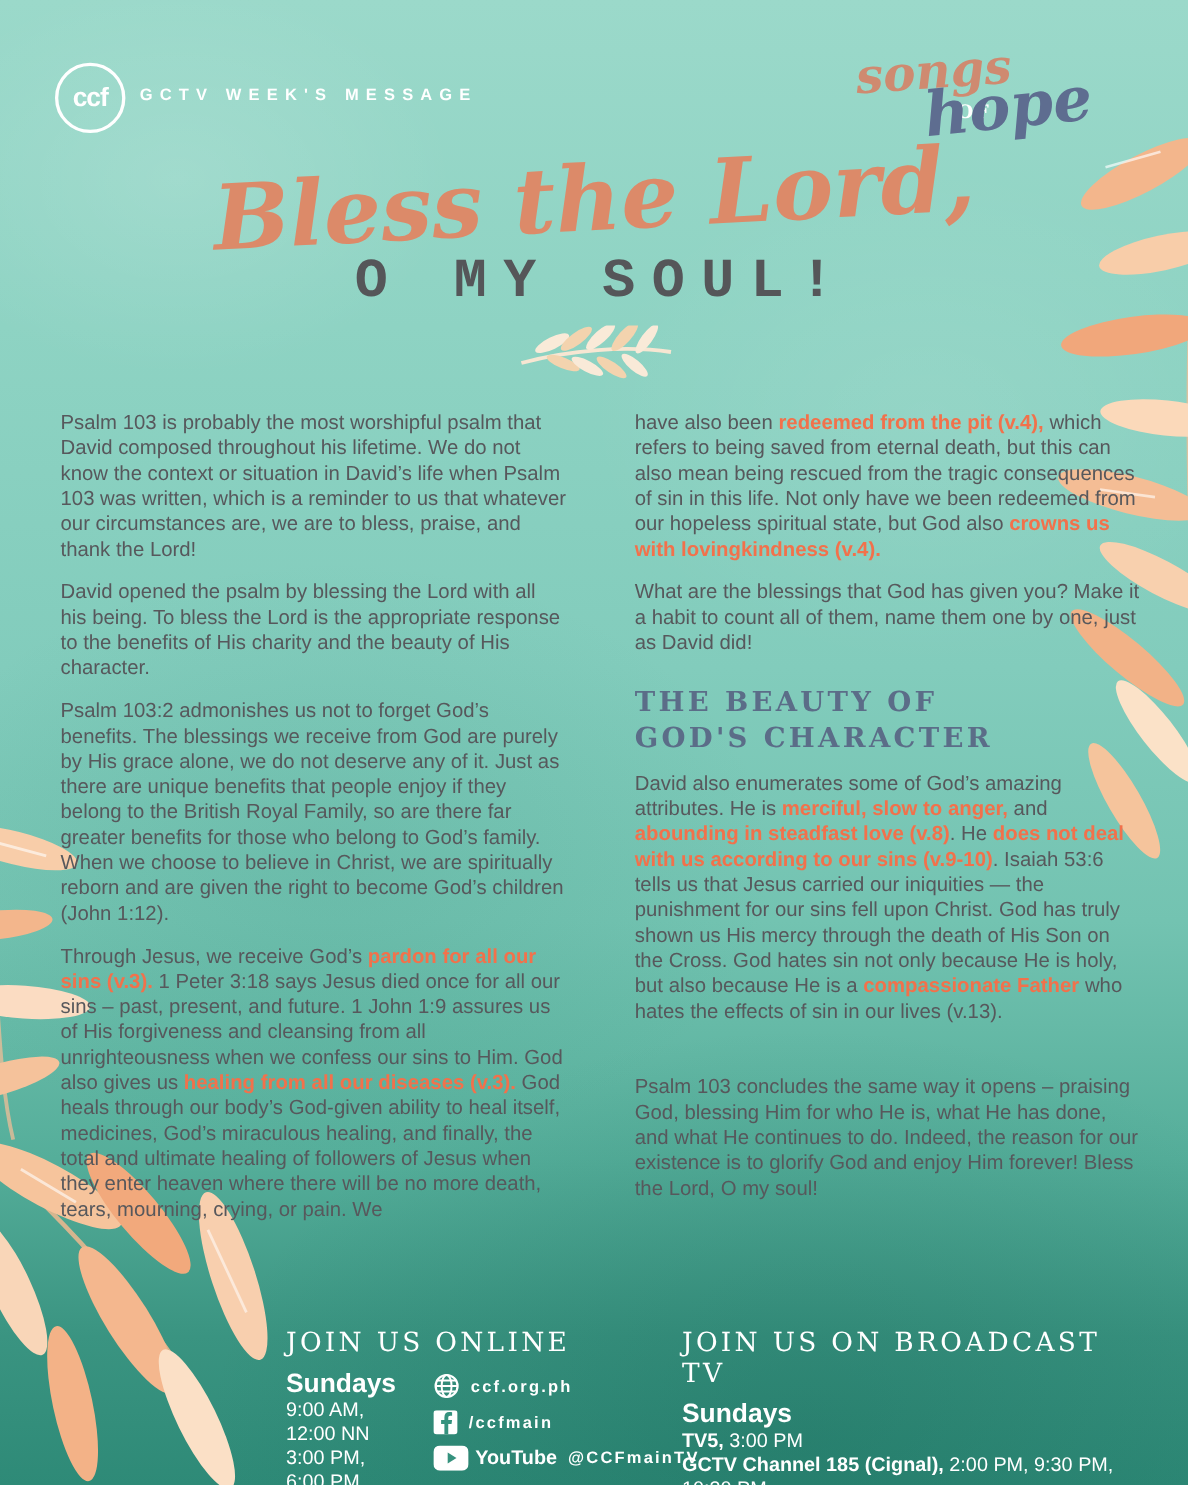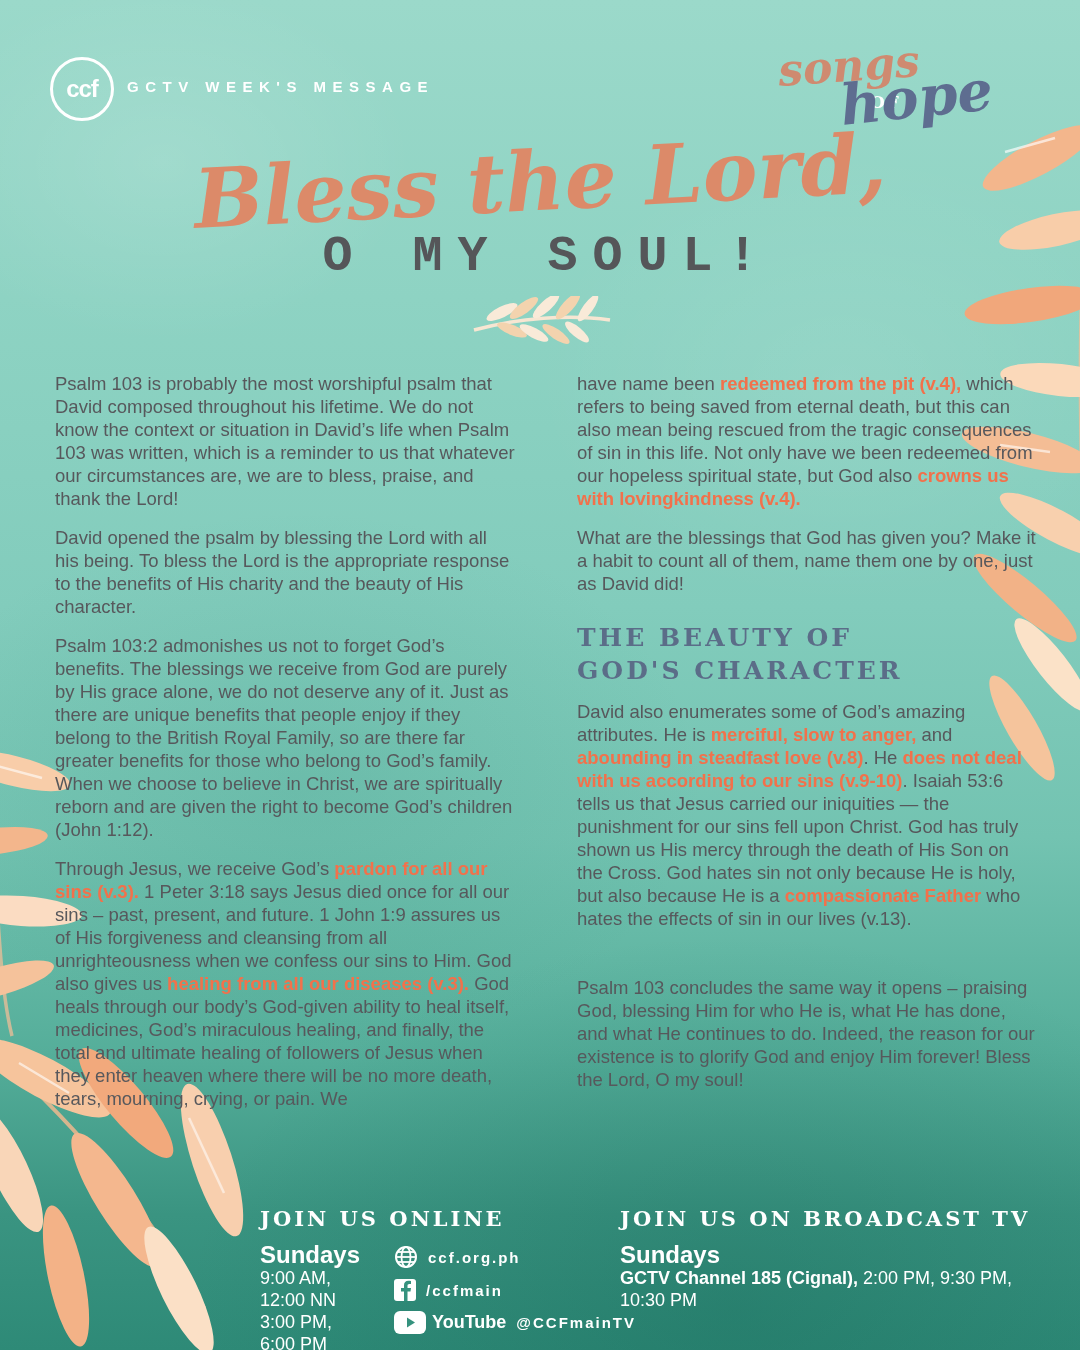--- a/index.html
+++ b/index.html
@@ -45,21 +45,21 @@
   .content{position:absolute;left:55px;top:372px;width:982px;display:flex;gap:62px;}
   .col{width:460px;}
   .body{margin:0 0 16px;font-size:18.5px;line-height:23px;color:#57585c;}
   .body .hl{color:#f2714b;font-weight:bold;}
   .heading{font-family:"DejaVu Serif",serif;font-weight:700;font-size:25px;letter-spacing:3px;
            line-height:1.32;color:#5b6d88;white-space:pre-line;margin:26px 0 13px;}
   .heading:first-child{margin-top:0;}
   .gap{margin-top:46px;}
 
   
-  .footer-sec h3{font-family:"DejaVu Serif",serif;font-weight:700;color:#fff;font-size:21px;
+  .footer-sec h3{font-family:"DejaVu Serif",serif;font-weight:400;color:#fff;font-size:24px;
                  letter-spacing:3px;margin:0 0 12px;}
   .footer-online{position:absolute;left:260px;top:1206px;width:340px;}
   .footer-broadcast{position:absolute;left:620px;top:1206px;width:430px;}
   .fcols{display:flex;gap:34px;}
   .sched .day,.bday{font-weight:bold;font-size:24px;color:#fff;line-height:24px;}
   .sched .time{font-size:18px;color:#fff;line-height:22px;}
   .links{padding-top:2px;}
   .linkrow{display:flex;align-items:center;gap:10px;margin-bottom:10px;color:#fff;
            font-size:15px;font-weight:bold;letter-spacing:2px;}
   .yt-word{font-weight:bold;font-size:18px;letter-spacing:0;margin-left:-4px;}
@@ -140,21 +140,21 @@
   </svg>
 
   <main class="content">
     <div class="col">
       <p class="body"><span>Psalm 103 is probably the most worshipful psalm that David composed throughout his lifetime. We do not know the context or situation in David’s life when Psalm 103 was written, which is a reminder to us that whatever our circumstances are, we are to bless, praise, and thank the Lord!</span></p>
       <p class="body"><span>David opened the psalm by blessing the Lord with all his being. To bless the Lord is the appropriate response to the benefits of His charity and the beauty of His character.</span></p>
       <p class="body"><span>Psalm 103:2 admonishes us not to forget God’s benefits. The blessings we receive from God are purely by His grace alone, we do not deserve any of it. Just as there are unique benefits that people enjoy if they belong to the British Royal Family, so are there far greater benefits for those who belong to God’s family. When we choose to believe in Christ, we are spiritually reborn and are given the right to become God’s children (John 1:12).</span></p>
       <p class="body"><span>Through Jesus, we receive God’s </span><span class="hl">pardon for all our sins (v.3).</span><span> 1 Peter 3:18 says Jesus died once for all our sins – past, present, and future. 1 John 1:9 assures us of His forgiveness and cleansing from all unrighteousness when we confess our sins to Him. God also gives us </span><span class="hl">healing from all our diseases (v.3).</span><span> God heals through our body’s God-given ability to heal itself, medicines, God’s miraculous healing, and finally, the total and ultimate healing of followers of Jesus when they enter heaven where there will be no more death, tears, mourning, crying, or pain. We</span></p>
     </div>
     <div class="col">
-      <p class="body"><span>have name been </span><span class="hl">redeemed from the pit (v.4),</span><span> which refers to being saved from eternal death, but this can also mean being rescued from the tragic consequences of sin in this life. Not only have we been redeemed from our hopeless spiritual state, but God also </span><span class="hl">crowns us with lovingkindness (v.4).</span></p>
+      <p class="body"><span>have also been </span><span class="hl">redeemed from the pit (v.4),</span><span> which refers to being saved from eternal death, but this can also mean being rescued from the tragic consequences of sin in this life. Not only have we been redeemed from our hopeless spiritual state, but God also </span><span class="hl">crowns us with lovingkindness (v.4).</span></p>
       <p class="body"><span>What are the blessings that God has given you? Make it a habit to count all of them, name them one by one, just as David did!</span></p>
       <h2 class="heading">THE BEAUTY OF
 GOD'S CHARACTER</h2>
       <p class="body"><span>David also enumerates some of God’s amazing attributes. He is </span><span class="hl">merciful, slow to anger,</span><span> and </span><span class="hl">abounding in steadfast love (v.8)</span><span>. He </span><span class="hl">does not deal with us according to our sins (v.9-10)</span><span>. Isaiah 53:6 tells us that Jesus carried our iniquities — the punishment for our sins fell upon Christ. God has truly shown us His mercy through the death of His Son on the Cross. God hates sin not only because He is holy, but also because He is a </span><span class="hl">compassionate Father</span><span> who hates the effects of sin in our lives (v.13).</span></p>
       <p class="body gap"><span>Psalm 103 concludes the same way it opens – praising God, blessing Him for who He is, what He has done, and what He continues to do. Indeed, the reason for our existence is to glorify God and enjoy Him forever! Bless the Lord, O my soul!</span></p>
     </div>
   </main>
 
   <section class="footer-sec footer-online">
     <h3>JOIN US ONLINE</h3>
@@ -190,17 +190,18 @@
           <span class="yt-word">YouTube</span>
           <span>@CCFmainTV</span>
         </div>
       </div>
     </div>
   </section>
 
   <section class="footer-sec footer-broadcast">
     <h3>JOIN US ON BROADCAST TV</h3>
     <div class="bday">Sundays</div>
+    <div class="brow"><span class="b">TV5,</span><span> 3:00 PM</span></div>
     <div class="brow"><span class="b">GCTV Channel 185 (Cignal),</span><span> 2:00 PM, 9:30 PM, 10:30 PM</span></div>
 
   </section>
 
 </div>
 
 </body></html>

